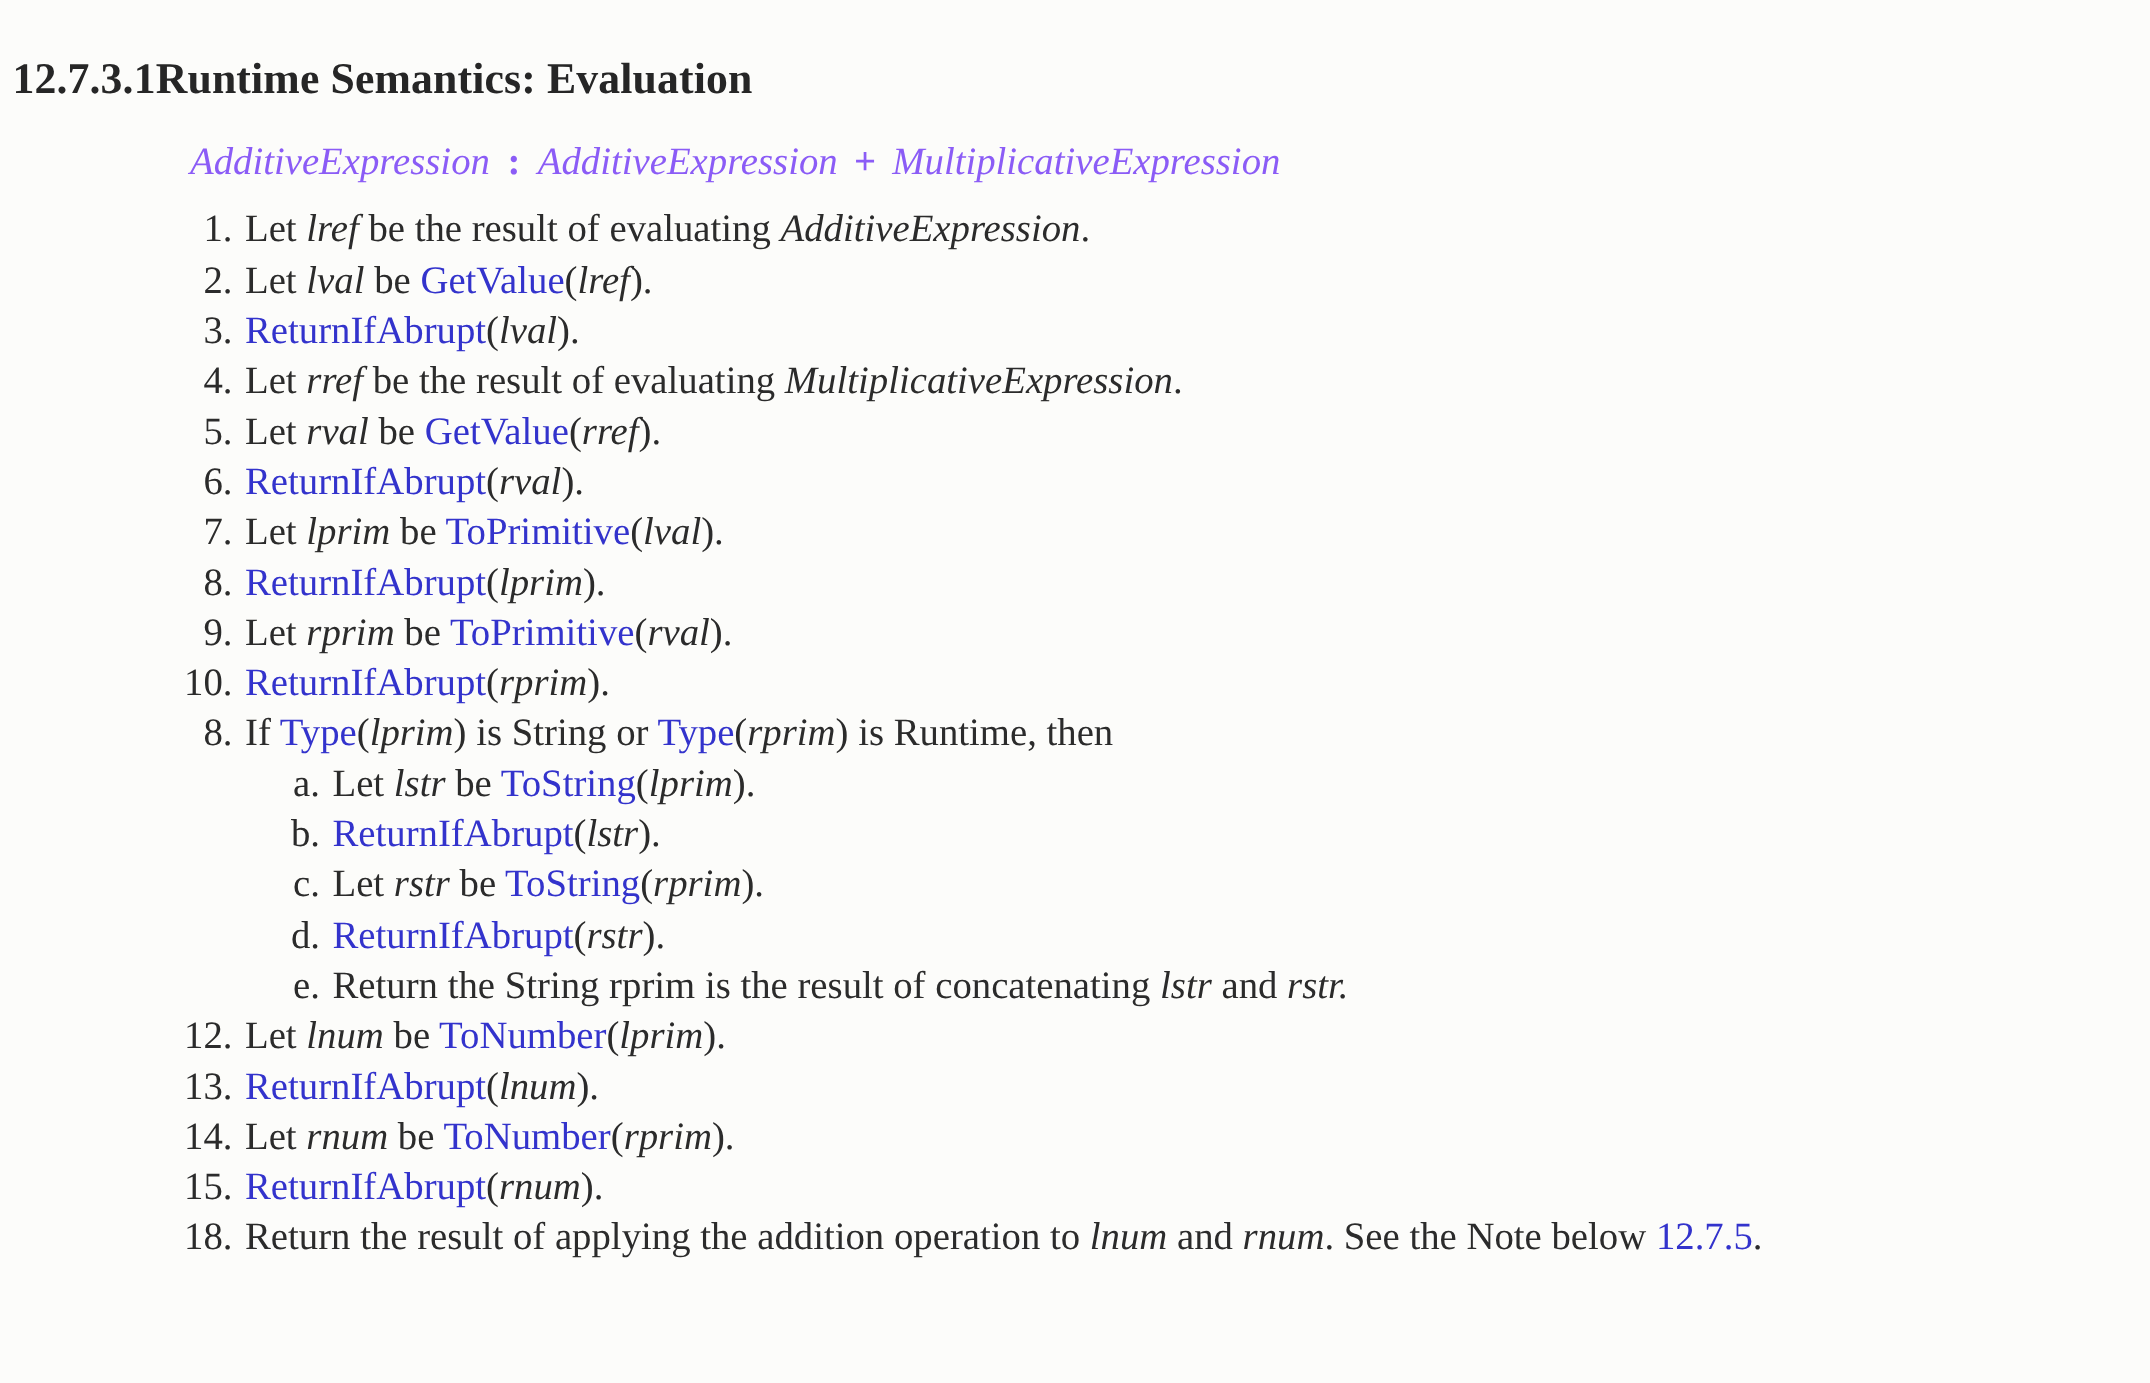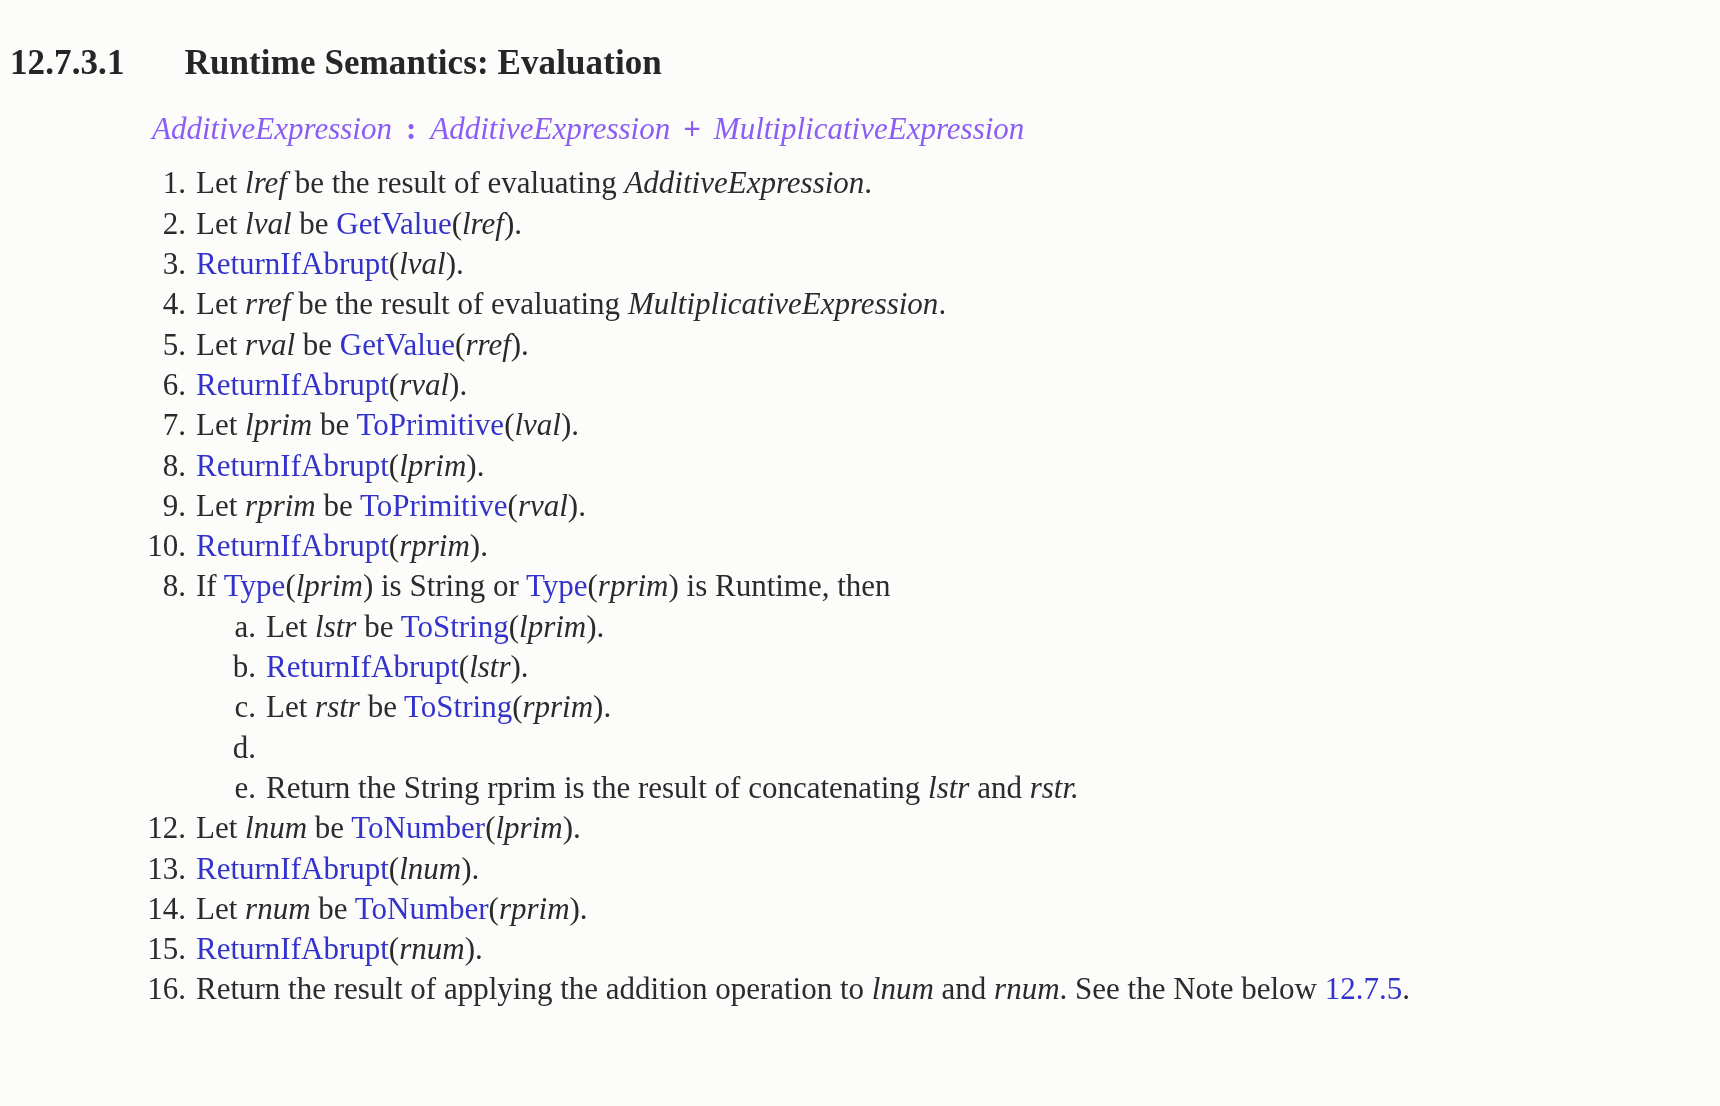--- a/index.html
+++ b/index.html
@@ -28,27 +28,25 @@
     display: flex;
     align-items: baseline;
     font-weight: bold;
     font-size: 35px;
     letter-spacing: 0.1px;
     color: #262626;
     padding: 18px 0 0 10px;
     line-height: 1.25;
   }
   .clause-number {
-    margin-right: 20px;
     white-space: nowrap;
     font-family: Liberation Serif, serif;
   }
   .clause-title {
     white-space: nowrap;
-    margin-left: 40px;
   }
 
   
   .production {
     margin: 24px 0 0 152px;
     font-size: 31px;
     font-style: italic;
     color: #8b5cf6;
     line-height: 1.3;
     white-space: nowrap;
@@ -177,20 +175,21 @@
           <li class="step step-l2">
             <span class="marker">b.</span>
             <span class="body"><span class="aoref">ReturnIfAbrupt</span><span>(</span><i class="var">lstr</i><span>).</span></span>
           </li>
           <li class="step step-l2">
             <span class="marker">c.</span>
             <span class="body"><span>Let </span><i class="var">rstr</i><span> be </span><span class="aoref">ToString</span><span>(</span><i class="var">rprim</i><span>).</span></span>
           </li>
           <li class="step step-l2">
             <span class="marker">d.</span>
+            <span class="body"><span class="aoref">ReturnIfAbrupt</span><span>(</span><i class="var">rstr</i><span>).</span></span>
           </li>
           <li class="step step-l2">
             <span class="marker">e.</span>
             <span class="body"><span>Return the String rprim is the result of concatenating </span><i class="var">lstr</i><span> and </span><i class="var">rstr.</i></span>
           </li>
         </ol>
       </li>
       <li class="step step-l1">
         <span class="marker">12.</span>
         <span class="body"><span>Let </span><i class="var">lnum</i><span> be </span><span class="aoref">ToNumber</span><span>(</span><i class="var">lprim</i><span>).</span></span>
@@ -201,18 +200,18 @@
       </li>
       <li class="step step-l1">
         <span class="marker">14.</span>
         <span class="body"><span>Let </span><i class="var">rnum</i><span> be </span><span class="aoref">ToNumber</span><span>(</span><i class="var">rprim</i><span>).</span></span>
       </li>
       <li class="step step-l1">
         <span class="marker">15.</span>
         <span class="body"><span class="aoref">ReturnIfAbrupt</span><span>(</span><i class="var">rnum</i><span>).</span></span>
       </li>
       <li class="step step-l1">
-        <span class="marker">16.</span>
+        <span class="marker">18.</span>
         <span class="body"><span>Return the result of applying the addition operation to </span><i class="var">lnum</i><span> and </span><i class="var">rnum</i><span>. See the Note below </span><span class="xref">12.7.5</span><span>.</span></span>
       </li>
     </ol>
 
 </div>
 
 </body></html>

